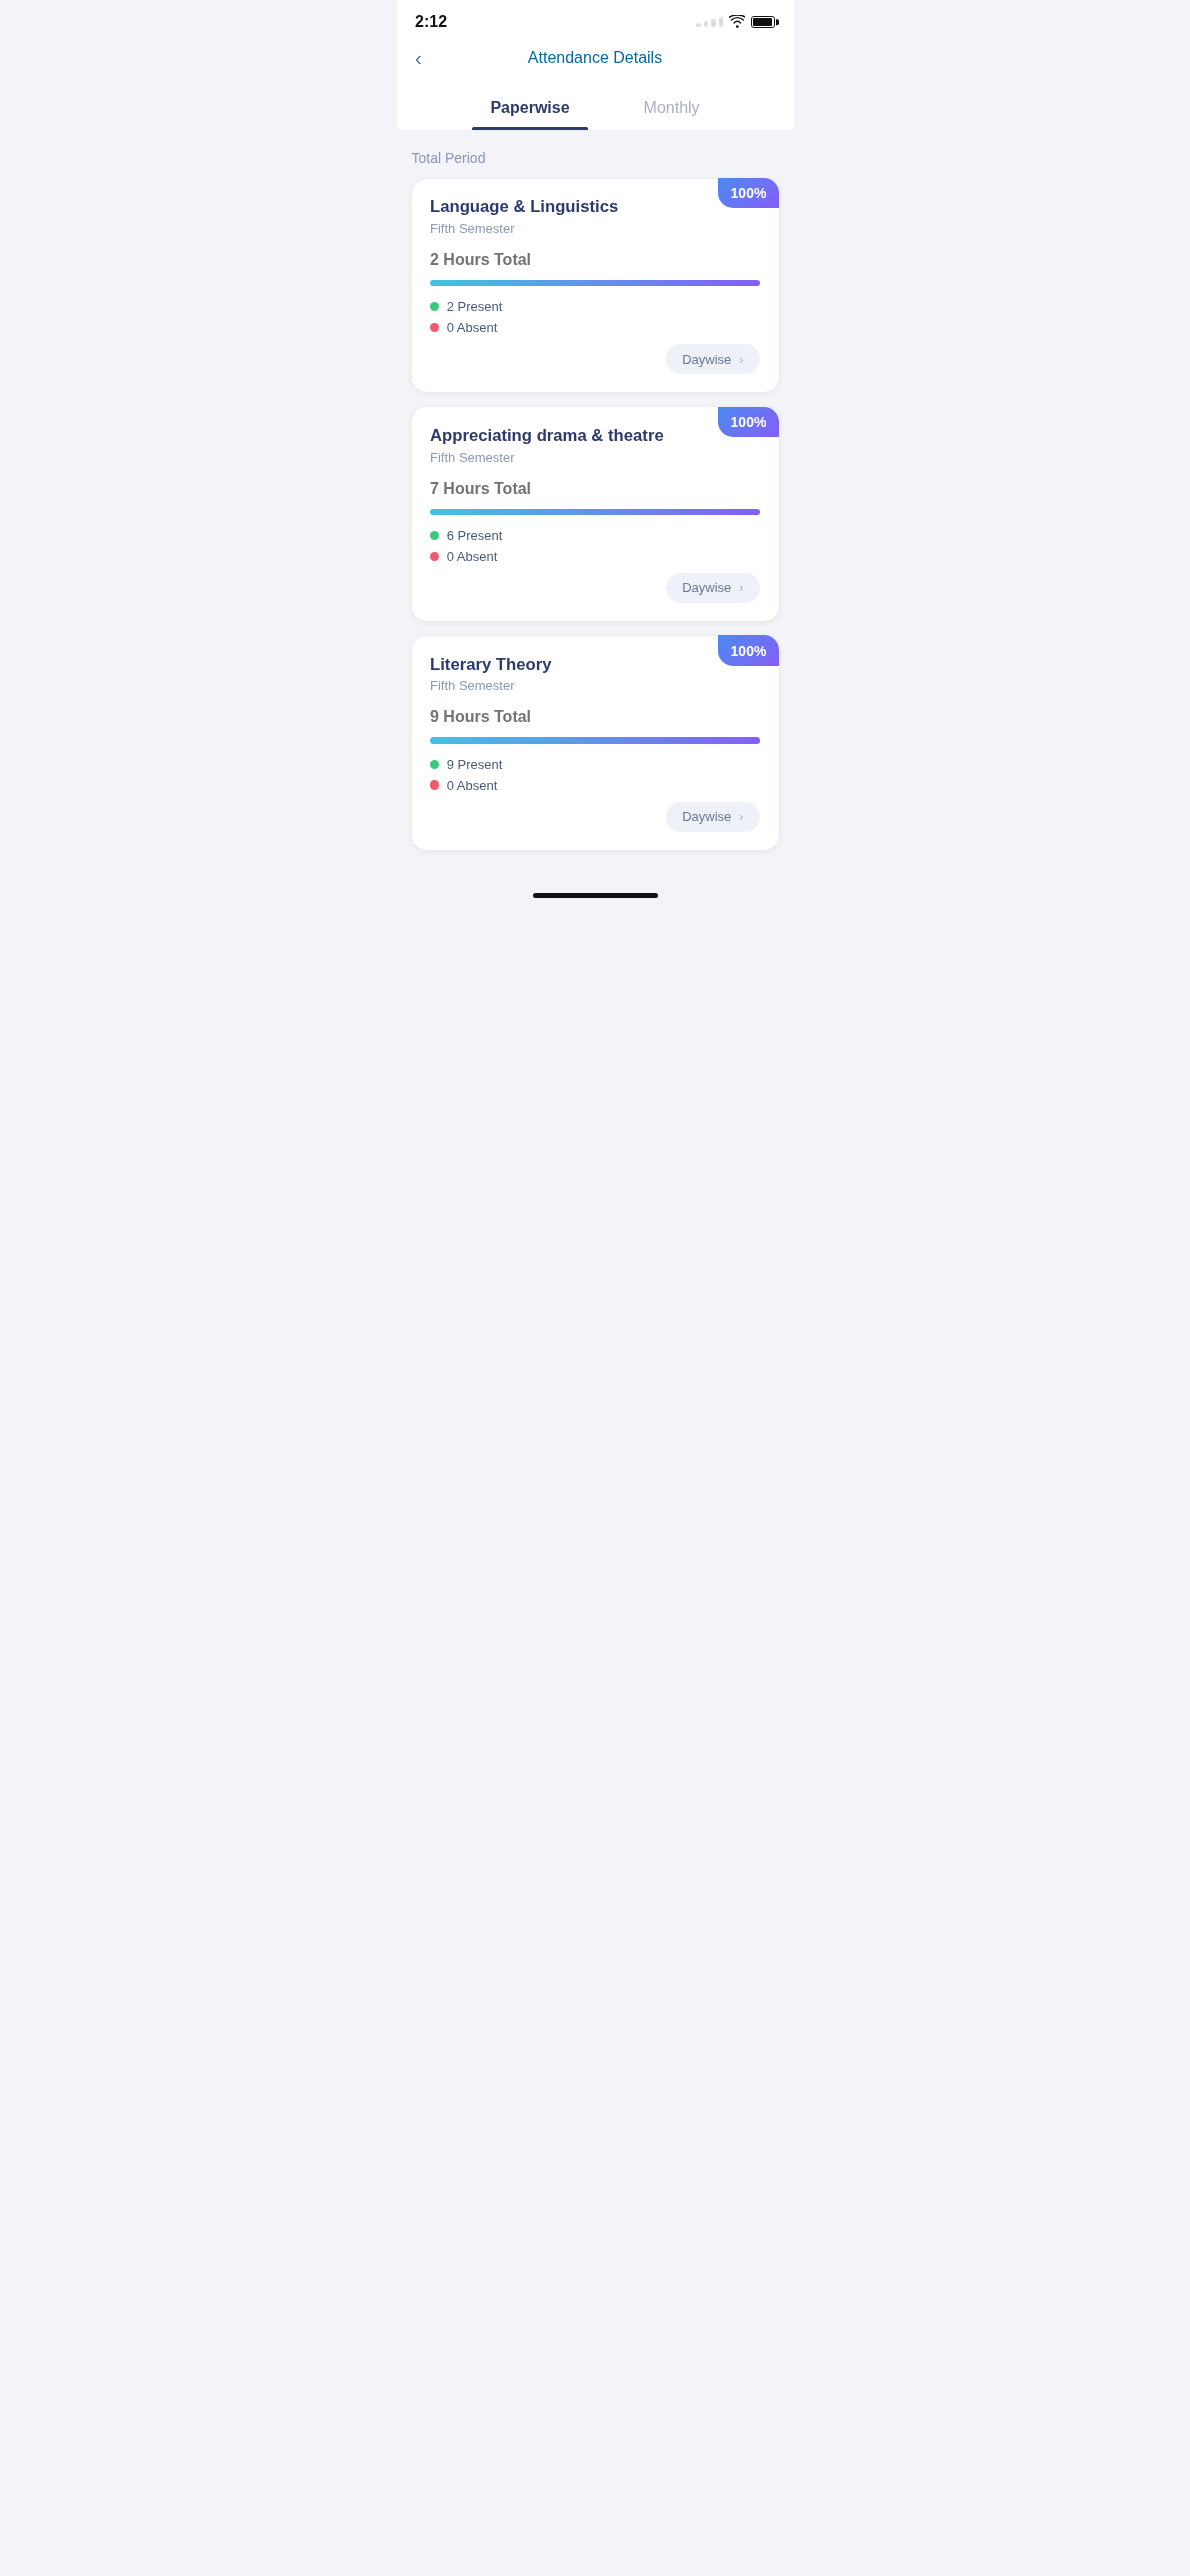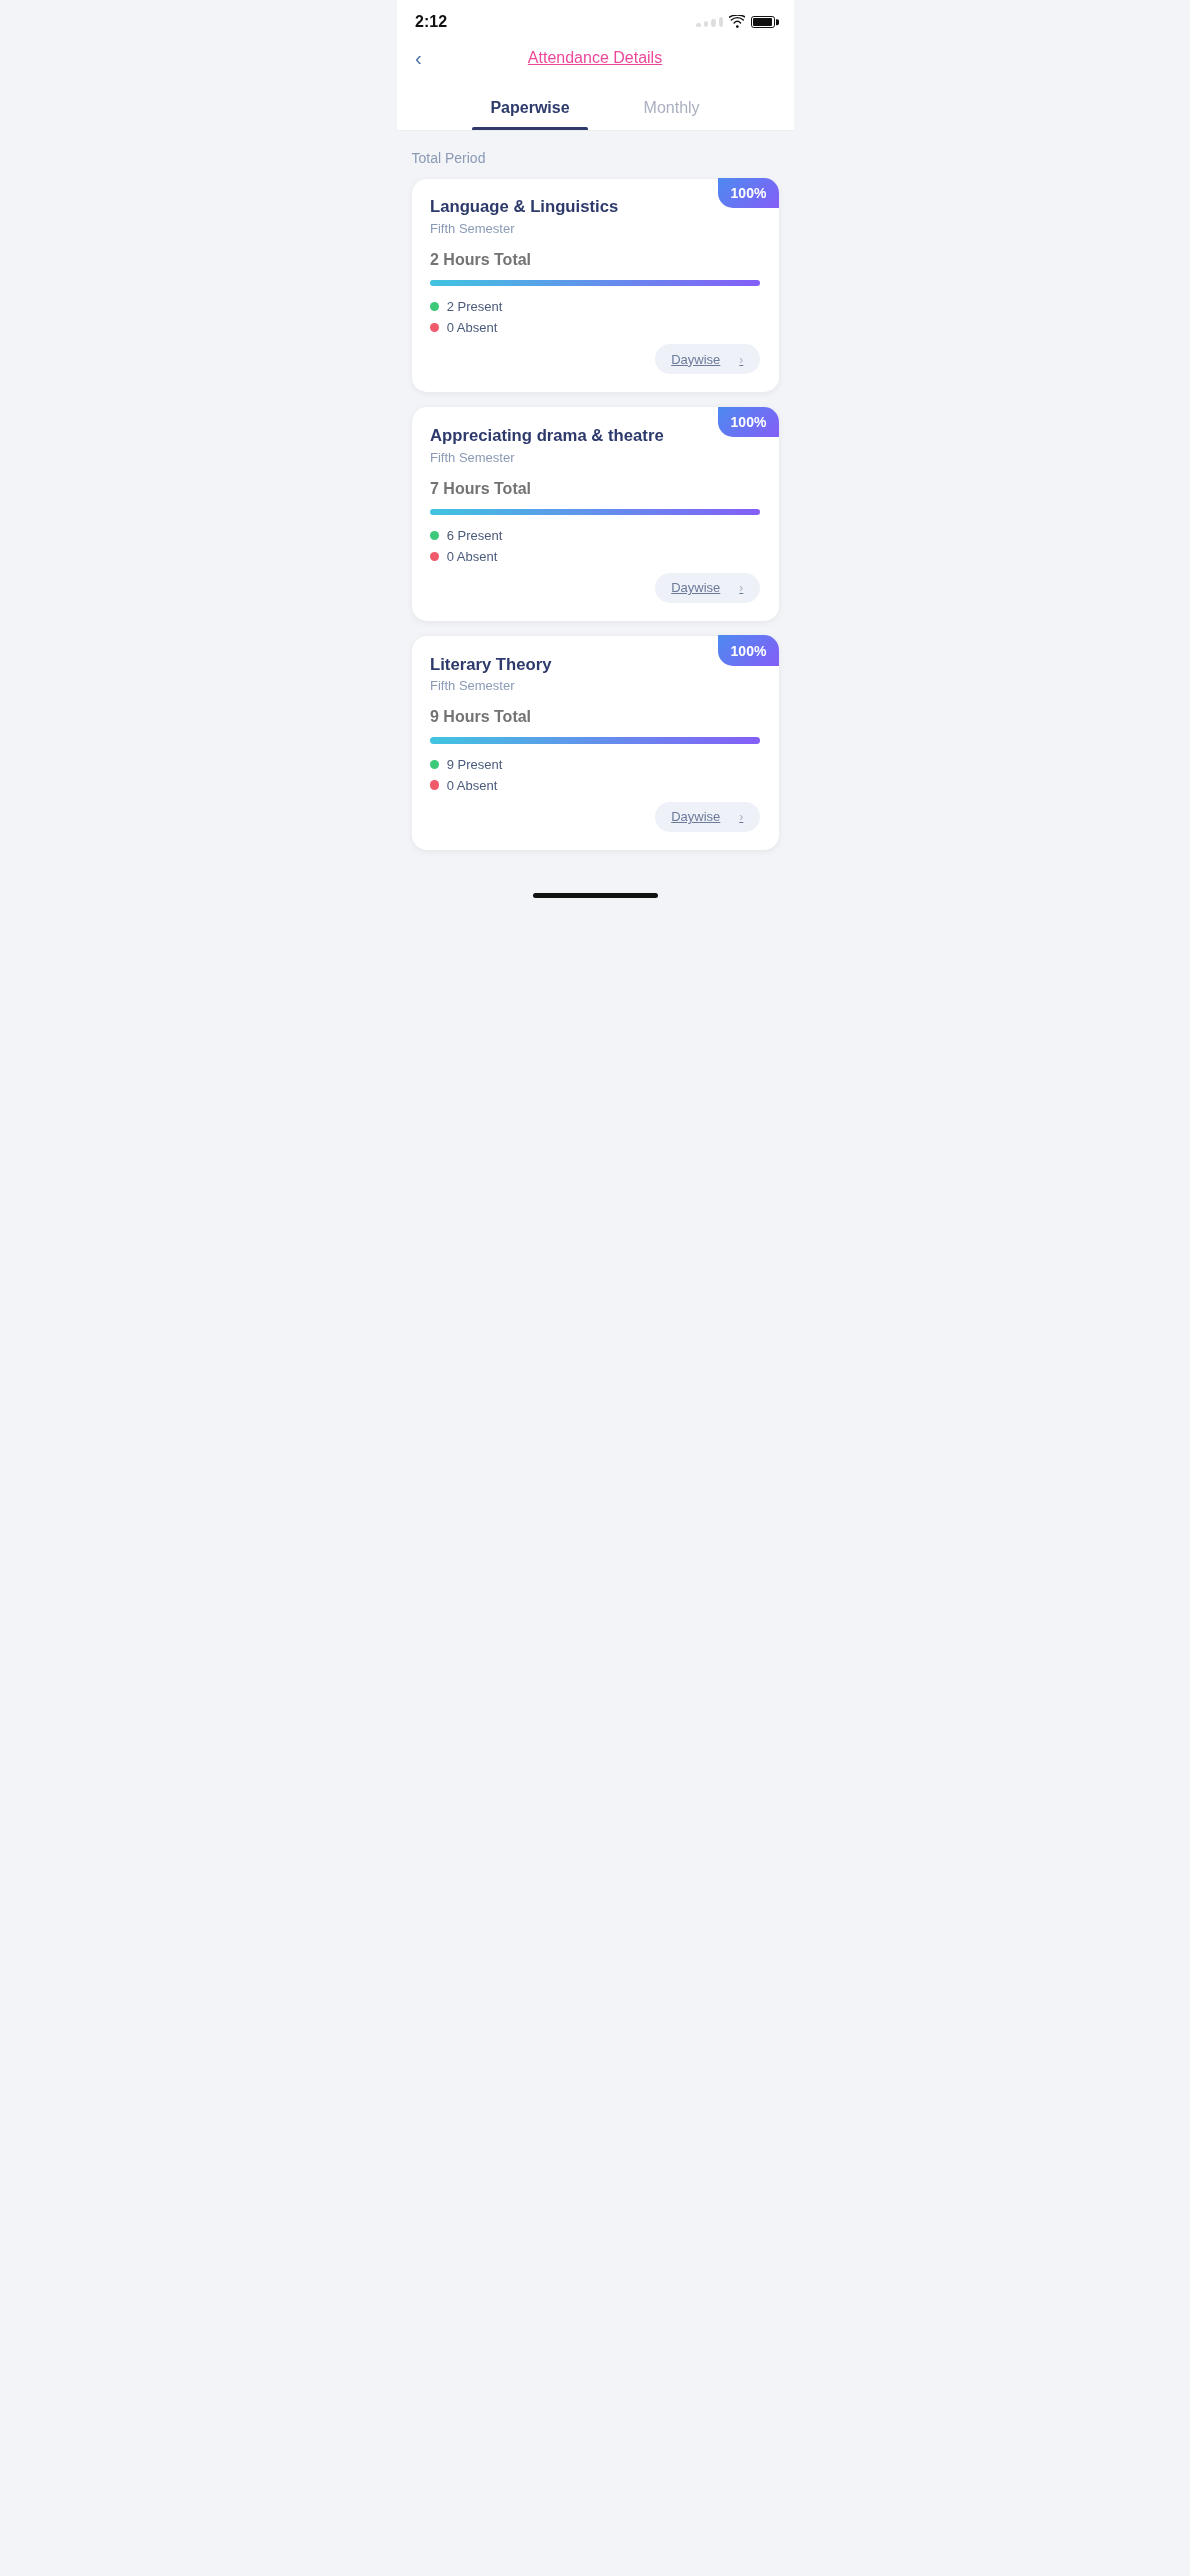--- a/index.html
+++ b/index.html
@@ -101,23 +101,22 @@
       font-size: 20.4px;
       cursor: pointer;
       position: absolute;
       left: 18.5px;
     }
 
     .header-title {
       flex: 1;
       text-align: center;
       font-size: 16px;
-      color: #ec4899;
+      color: #0369a1;
       font-weight: 400;
-      text-decoration: underline;
     }
 
     .tabs-container {
       background: #fff;
       display: flex;
       justify-content: center;
       gap: 37px;
       padding: 7.4px 0 0;
       border-bottom: 0.9px solid #eee;
     }
@@ -278,22 +277,21 @@
     .daywise-btn {
       background: #eef1f8;
       border: none;
       border-radius: 18.5px;
       padding: 7.4px 16.7px;
       font-size: 13px;
       color: #6b7a99;
       cursor: pointer;
       display: flex;
       align-items: flex-end;
-      gap: 19px;
-      text-decoration: underline;
+      gap: 8px;
     }
 
     .daywise-btn .chevron {
       font-size: 12px;
       color: #aab0c0;
     }
 
     .home-indicator {
       width: 125px;
       height: 4.6px;

